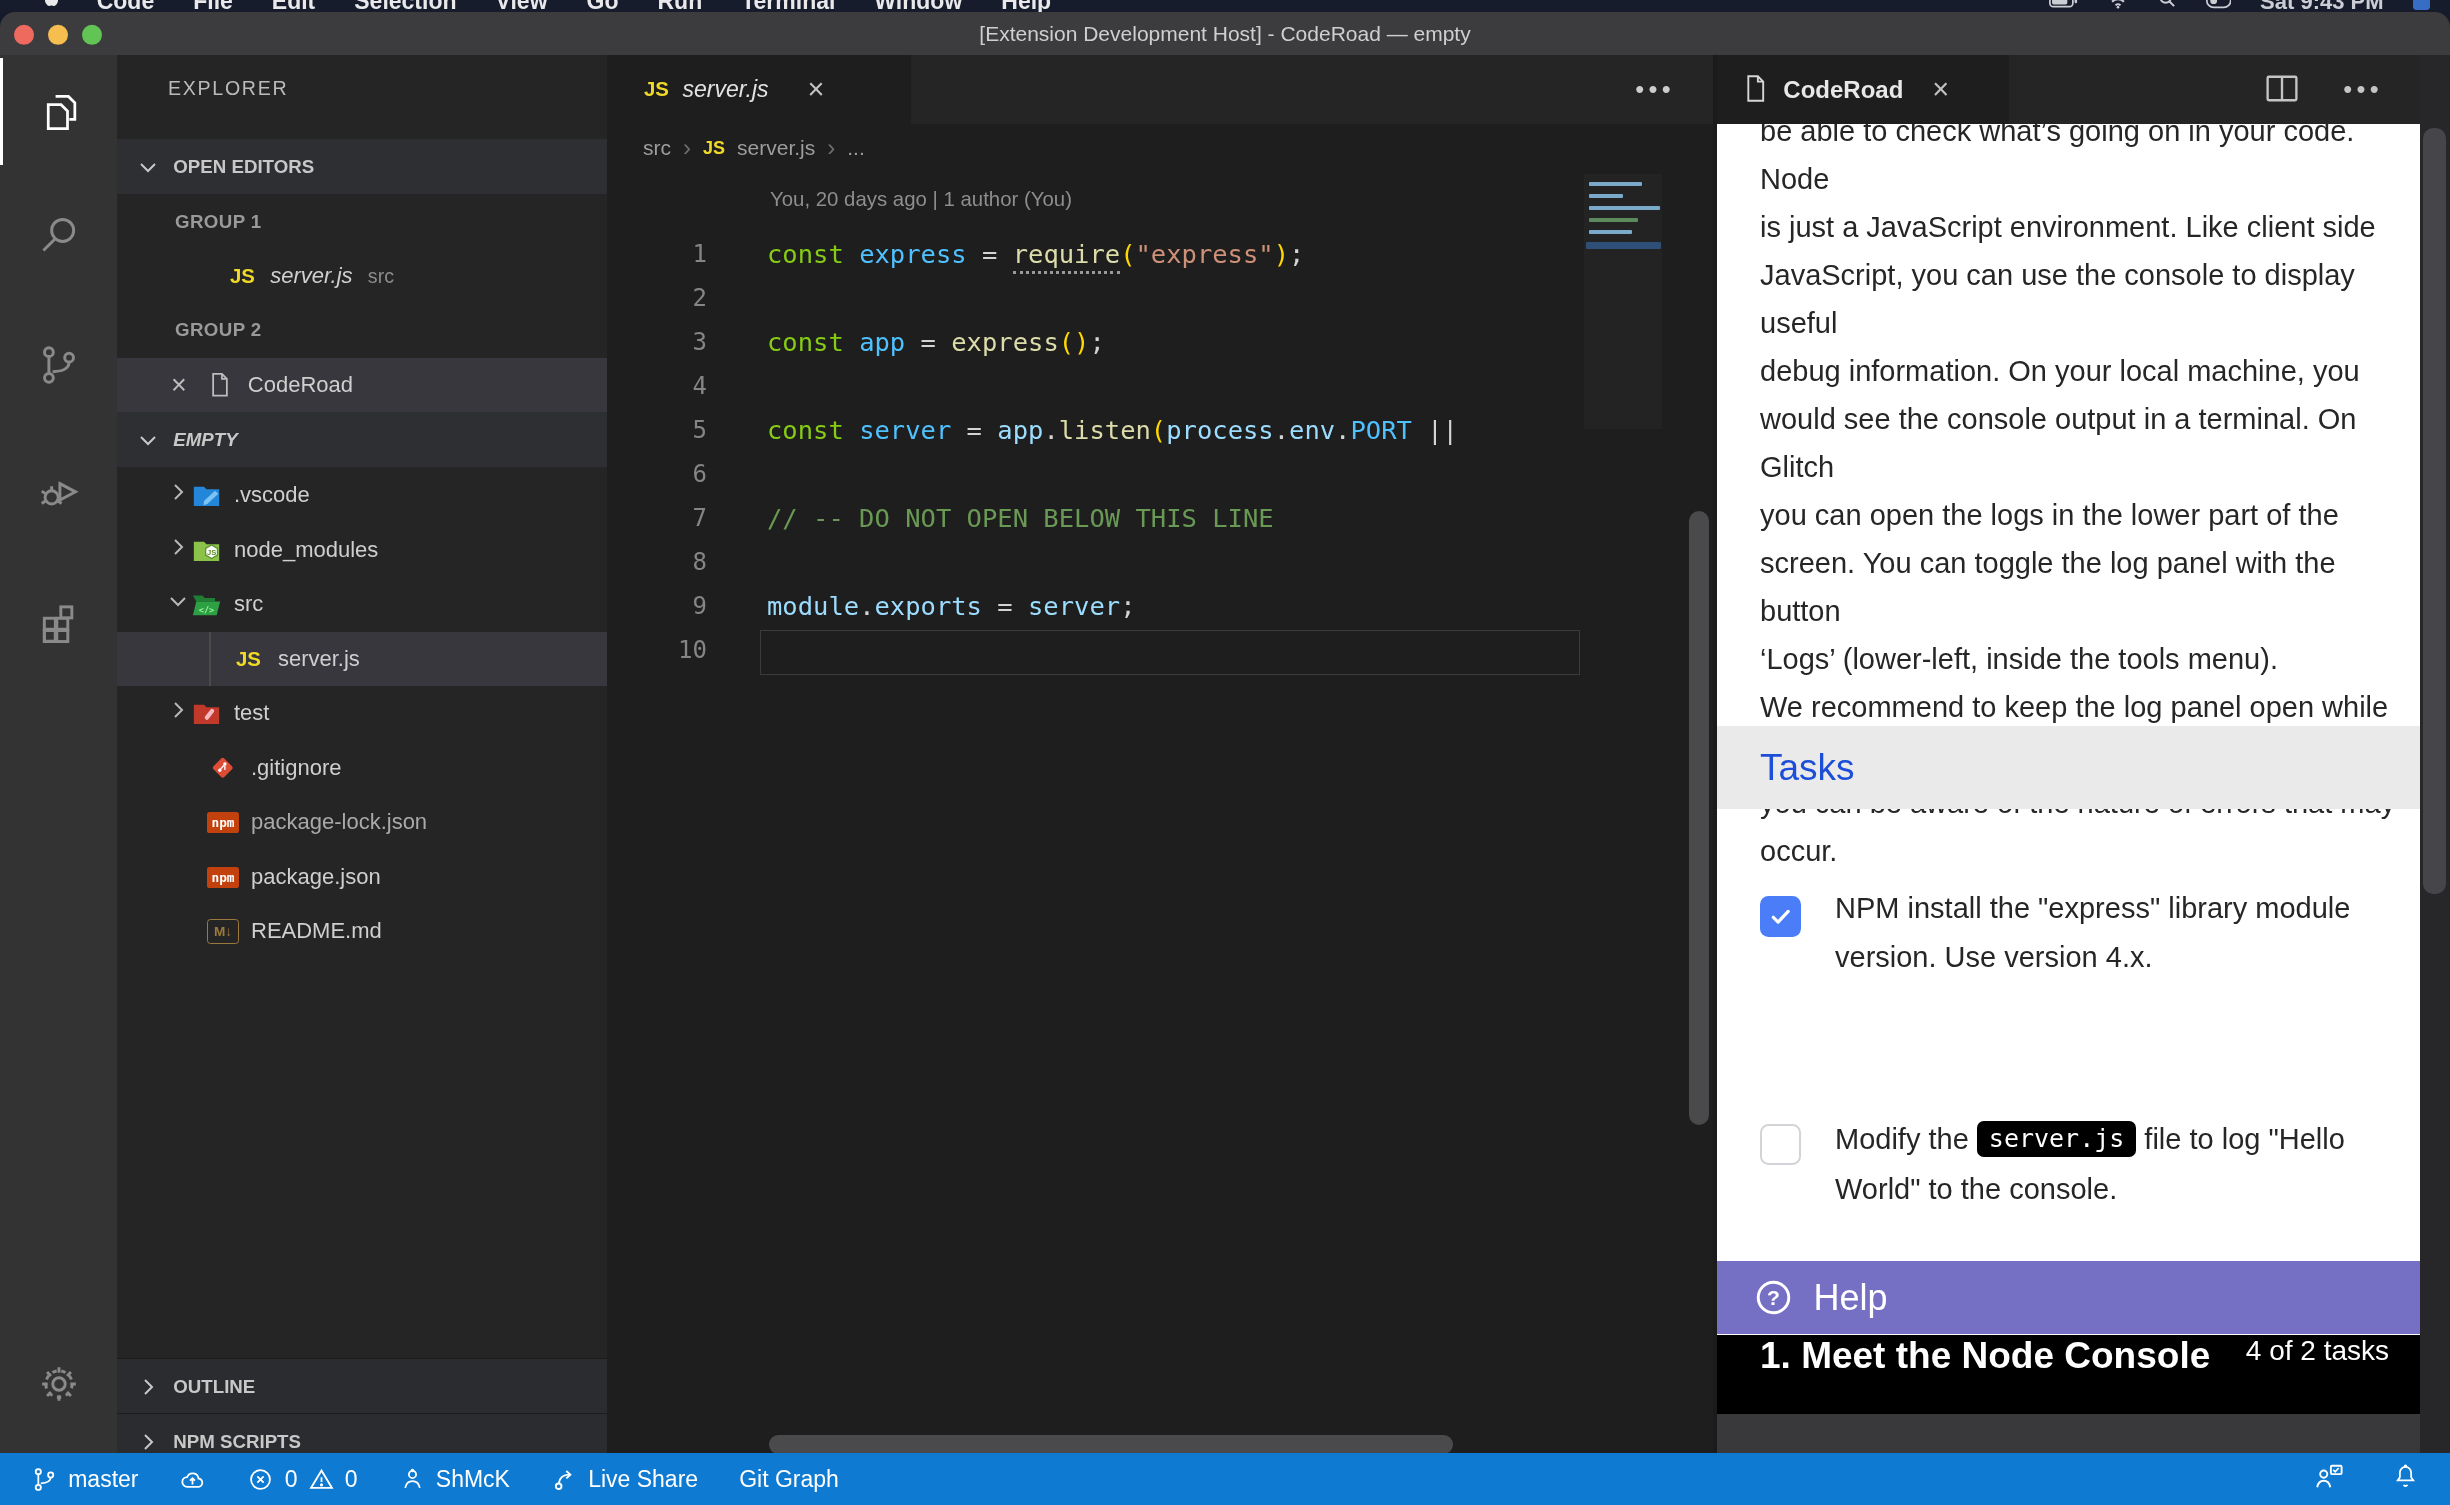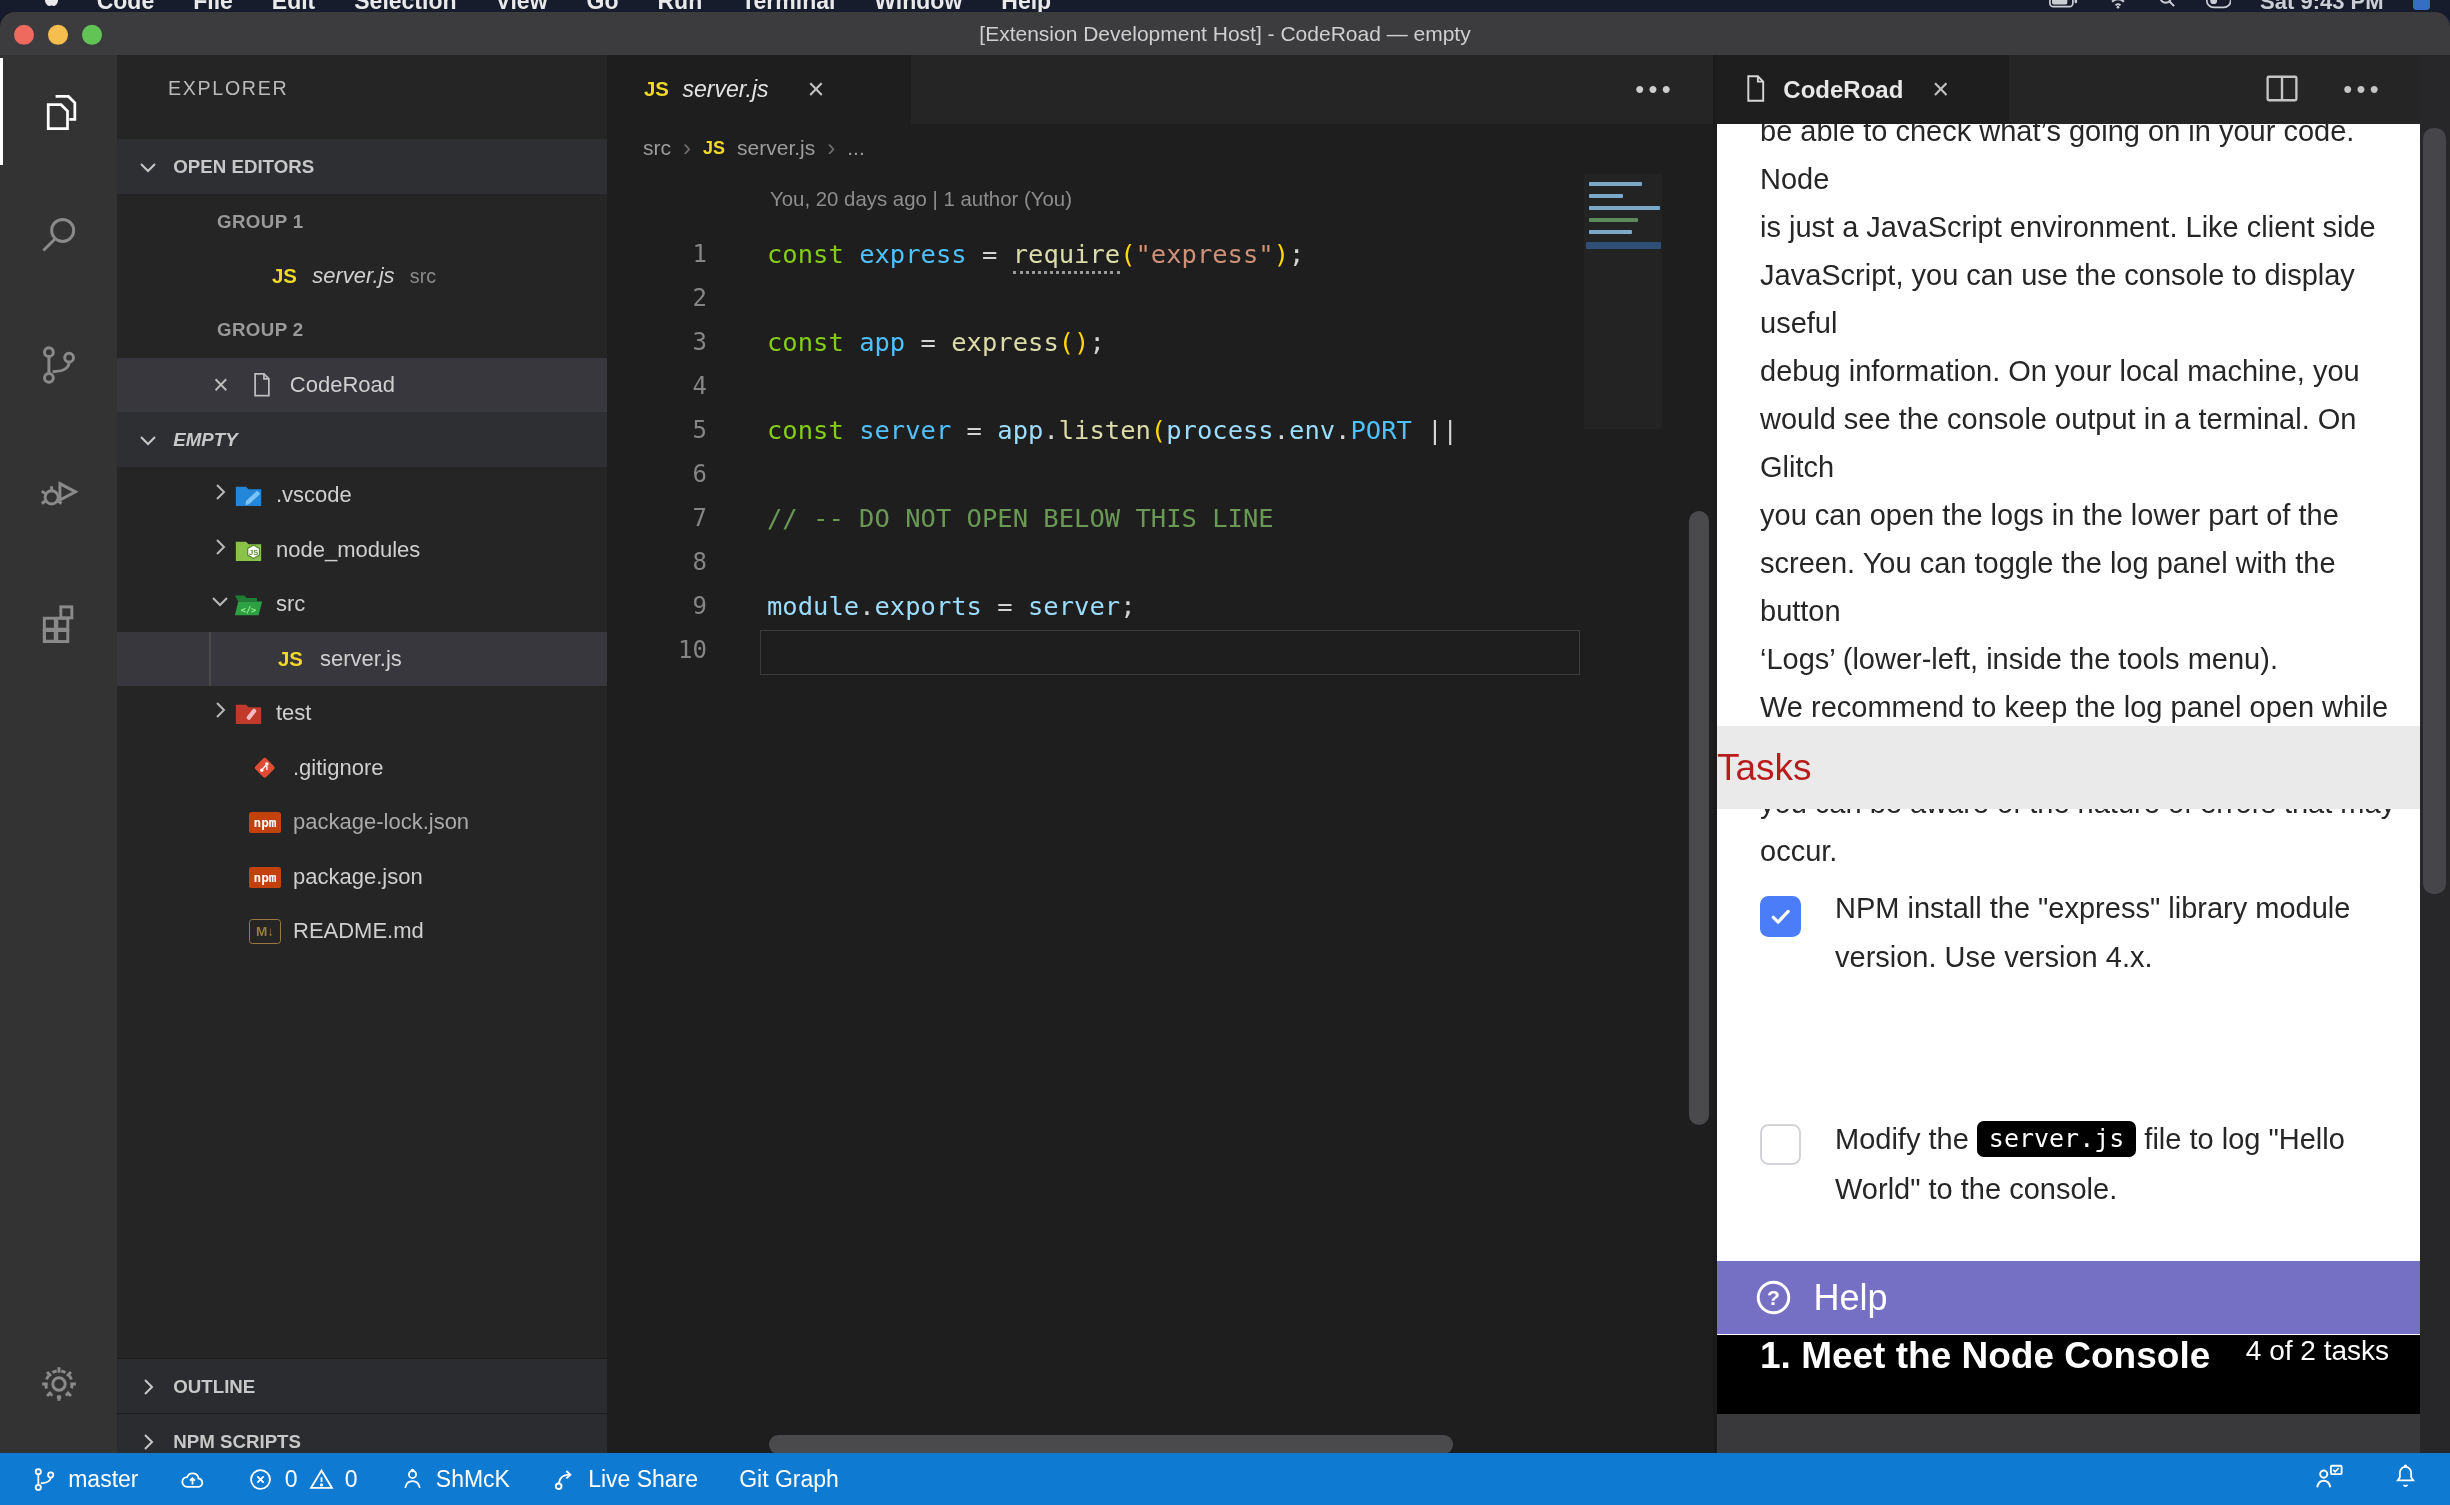--- a/index.html
+++ b/index.html
@@ -28,21 +28,21 @@
   .activitybar{position:absolute;top:0;left:0;width:117px;height:100%;background:#333333;}
   .ai{position:absolute;left:0;width:117px;height:107px;display:flex;align-items:center;justify-content:center;color:#8a8a8a;}
   .ai.active{color:#ffffff;border-left:3.4px solid #ffffff;}
   .ai svg{width:44px;height:44px;}
 
   
   .sidebar{position:absolute;top:0;left:117px;width:490px;height:100%;background:#252526;color:#cfcfcf;}
   .sb-title{position:absolute;top:22px;left:51px;font-size:19.6px;letter-spacing:1.7px;color:#bbbbbb;}
   .sec{position:absolute;left:0;width:100%;height:55px;display:flex;align-items:center;background:#2e2f33;font-weight:700;font-size:18.7px;color:#c8c8c8;text-align:right;}
   .sec .chev{margin-left:18.7px;margin-right:13.6px;display:flex;}
-  .row{position:absolute;left:0;width:100%;height:54px;display:flex;align-items:center;font-size:22px;color:#cfcfcf;padding-left:42px;}
+  .row{position:absolute;left:0;width:100%;height:54px;display:flex;align-items:center;font-size:22px;color:#cfcfcf;}
   .row.sel{background:#37373d;}
   .grp{padding-left:58px;font-weight:700;font-size:18.7px;color:#9a9a9a;letter-spacing:0.4px;}
   .js-badge{color:#f1d928;font-weight:700;font-size:20.4px;font-family:"Liberation Sans",sans-serif;}
   .dim{color:#8c8c8c;font-size:19.6px;margin-left:15.3px;}
   .chev svg{width:24px;height:24px;}
   .ticon{width:32px;display:flex;justify-content:center;margin-right:12px;}
   .npm-chip{width:36px;height:21px;background:#c2410c;border-radius:2.6px;color:#fff;font-weight:700;font-size:12.8px;font-family:"DejaVu Sans Mono",monospace;display:flex;align-items:center;justify-content:center;letter-spacing:0;}
   .md-chip{width:36px;height:23px;border:1.7px solid #9c7a3c;border-radius:3.4px;color:#9c7a3c;font-weight:700;font-size:13.6px;display:flex;align-items:center;justify-content:center;}
   .indent-guide{position:absolute;left:92px;top:0;bottom:0;width:1.7px;background:#4a4a4a;}
   .sb-bottom-sec{border-top:0.9px solid #1c1c1c;}
@@ -76,21 +76,21 @@
   .p-header{position:absolute;top:0;left:0;right:0;height:69px;background:#252526;}
   .p-tab{position:absolute;top:0;left:0;width:292px;height:69px;background:#1e1e1e;display:flex;align-items:center;padding-left:25.5px;box-sizing:border-box;color:#e8e8e8;}
   .p-tab-label{font-size:24px;font-weight:600;margin-left:15.3px;}
   .p-tab-close{margin-left:29px;color:#c2c2c2;font-size:29px;line-height:1;}
   .p-actions{position:absolute;right:0;top:0;height:69px;display:flex;align-items:center;gap:44px;padding-right:37px;color:#c5c5c5;}
   .p-dots{font-size:25.5px;letter-spacing:4.3px;}
   .webview{position:absolute;top:69px;left:0;width:703px;height:1291px;background:#ffffff;overflow:hidden;}
   .para{margin:-17px 0 0 0;padding:0 9px 0 43px;color:#262626;font-size:29px;line-height:48px;}
   .para span{display:block;}
   .tasks-band{position:absolute;top:602px;left:0;width:100%;height:83px;background:#eaeaea;display:flex;align-items:center;}
-  .tasks-band .t{font-size:37px;color:#b91c1c;}
+  .tasks-band .t{margin-left:43px;font-size:37px;color:#1d4ed8;}
   .task{position:absolute;left:43px;right:34px;display:flex;}
   .task-1{top:760px;}
   .task-2{top:991px;}
   .cb{flex:none;width:41px;height:41px;border-radius:8.5px;margin-right:34px;box-sizing:border-box;}
   .cb-on{background:#4a7df7;display:flex;align-items:center;justify-content:center;margin-top:12px;}
   .cb-off{background:#fff;border:2.6px solid #d4d4d8;margin-top:8.5px;}
   .task-text{font-size:29px;line-height:49px;color:#262626;}
   .code-chip{font-family:"DejaVu Sans Mono",monospace;background:#000;color:#fff;font-size:25px;padding:3.4px 12px;border-radius:6.8px;position:relative;top:-1.7px;}
   .help-band{position:absolute;top:1137px;left:0;width:100%;height:73px;background:#7670c5;display:flex;align-items:center;color:#fff;}
   .help-band svg{margin-left:37px;width:39px;height:39px;}

